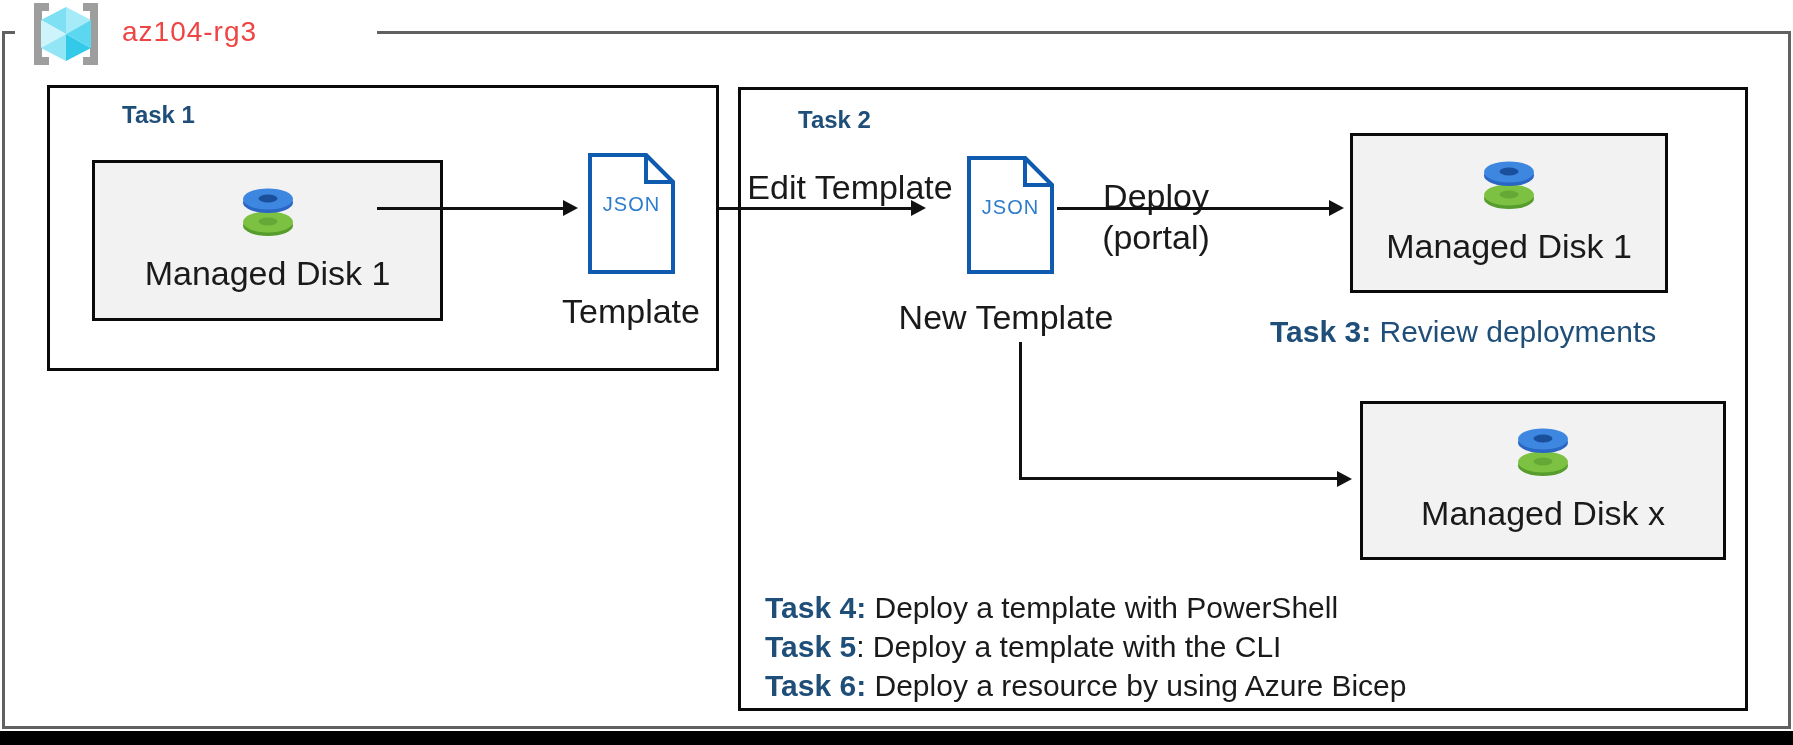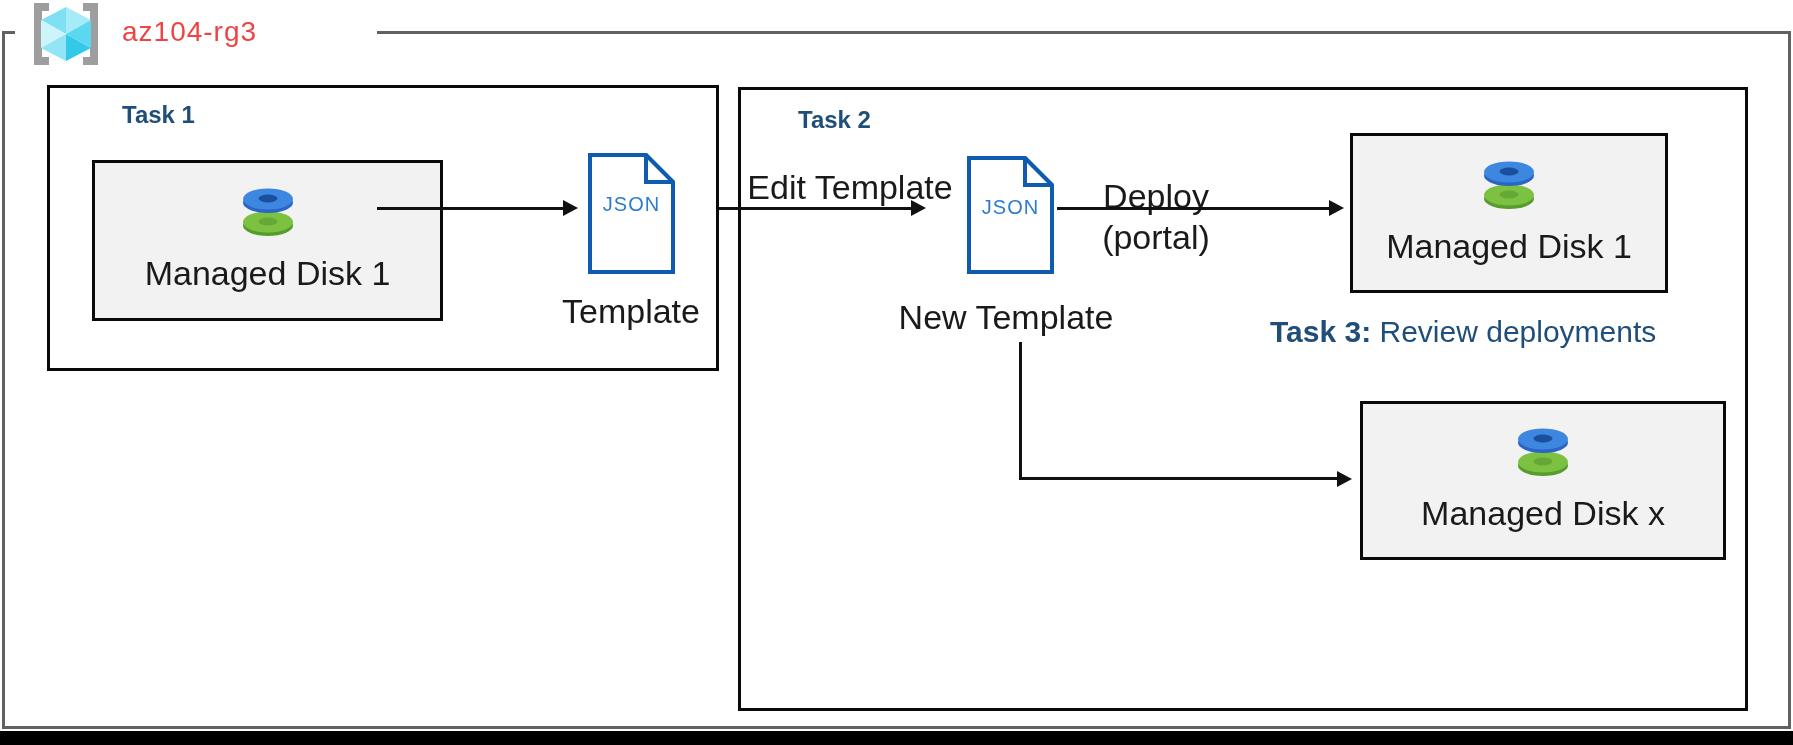--- a/index.html
+++ b/index.html
@@ -161,15 +161,29 @@
   <div class="arrow-head" id="arrow3-head"></div>
   <div class="vline" id="elbow-v"></div>
   <div class="hline" id="elbow-h"></div>
   <div class="arrow-head" id="arrow4-head"></div>
 
   <div class="note" id="task3-note">
     <b>Task 3:</b>
     <span>Review deployments</span>
   </div>
 
+  <div class="note" id="notes-456">
+    <div>
+      <b>Task 4:</b>
+      <span>Deploy a template with PowerShell</span>
+    </div>
+    <div>
+      <b>Task 5</b><span>:</span>
+      <span>Deploy a template with the CLI</span>
+    </div>
+    <div>
+      <b>Task 6:</b>
+      <span>Deploy a resource by using Azure Bicep</span>
+    </div>
+  </div>
 
   <div id="bottom-bar"></div>
 </div>
 
 </body></html>

